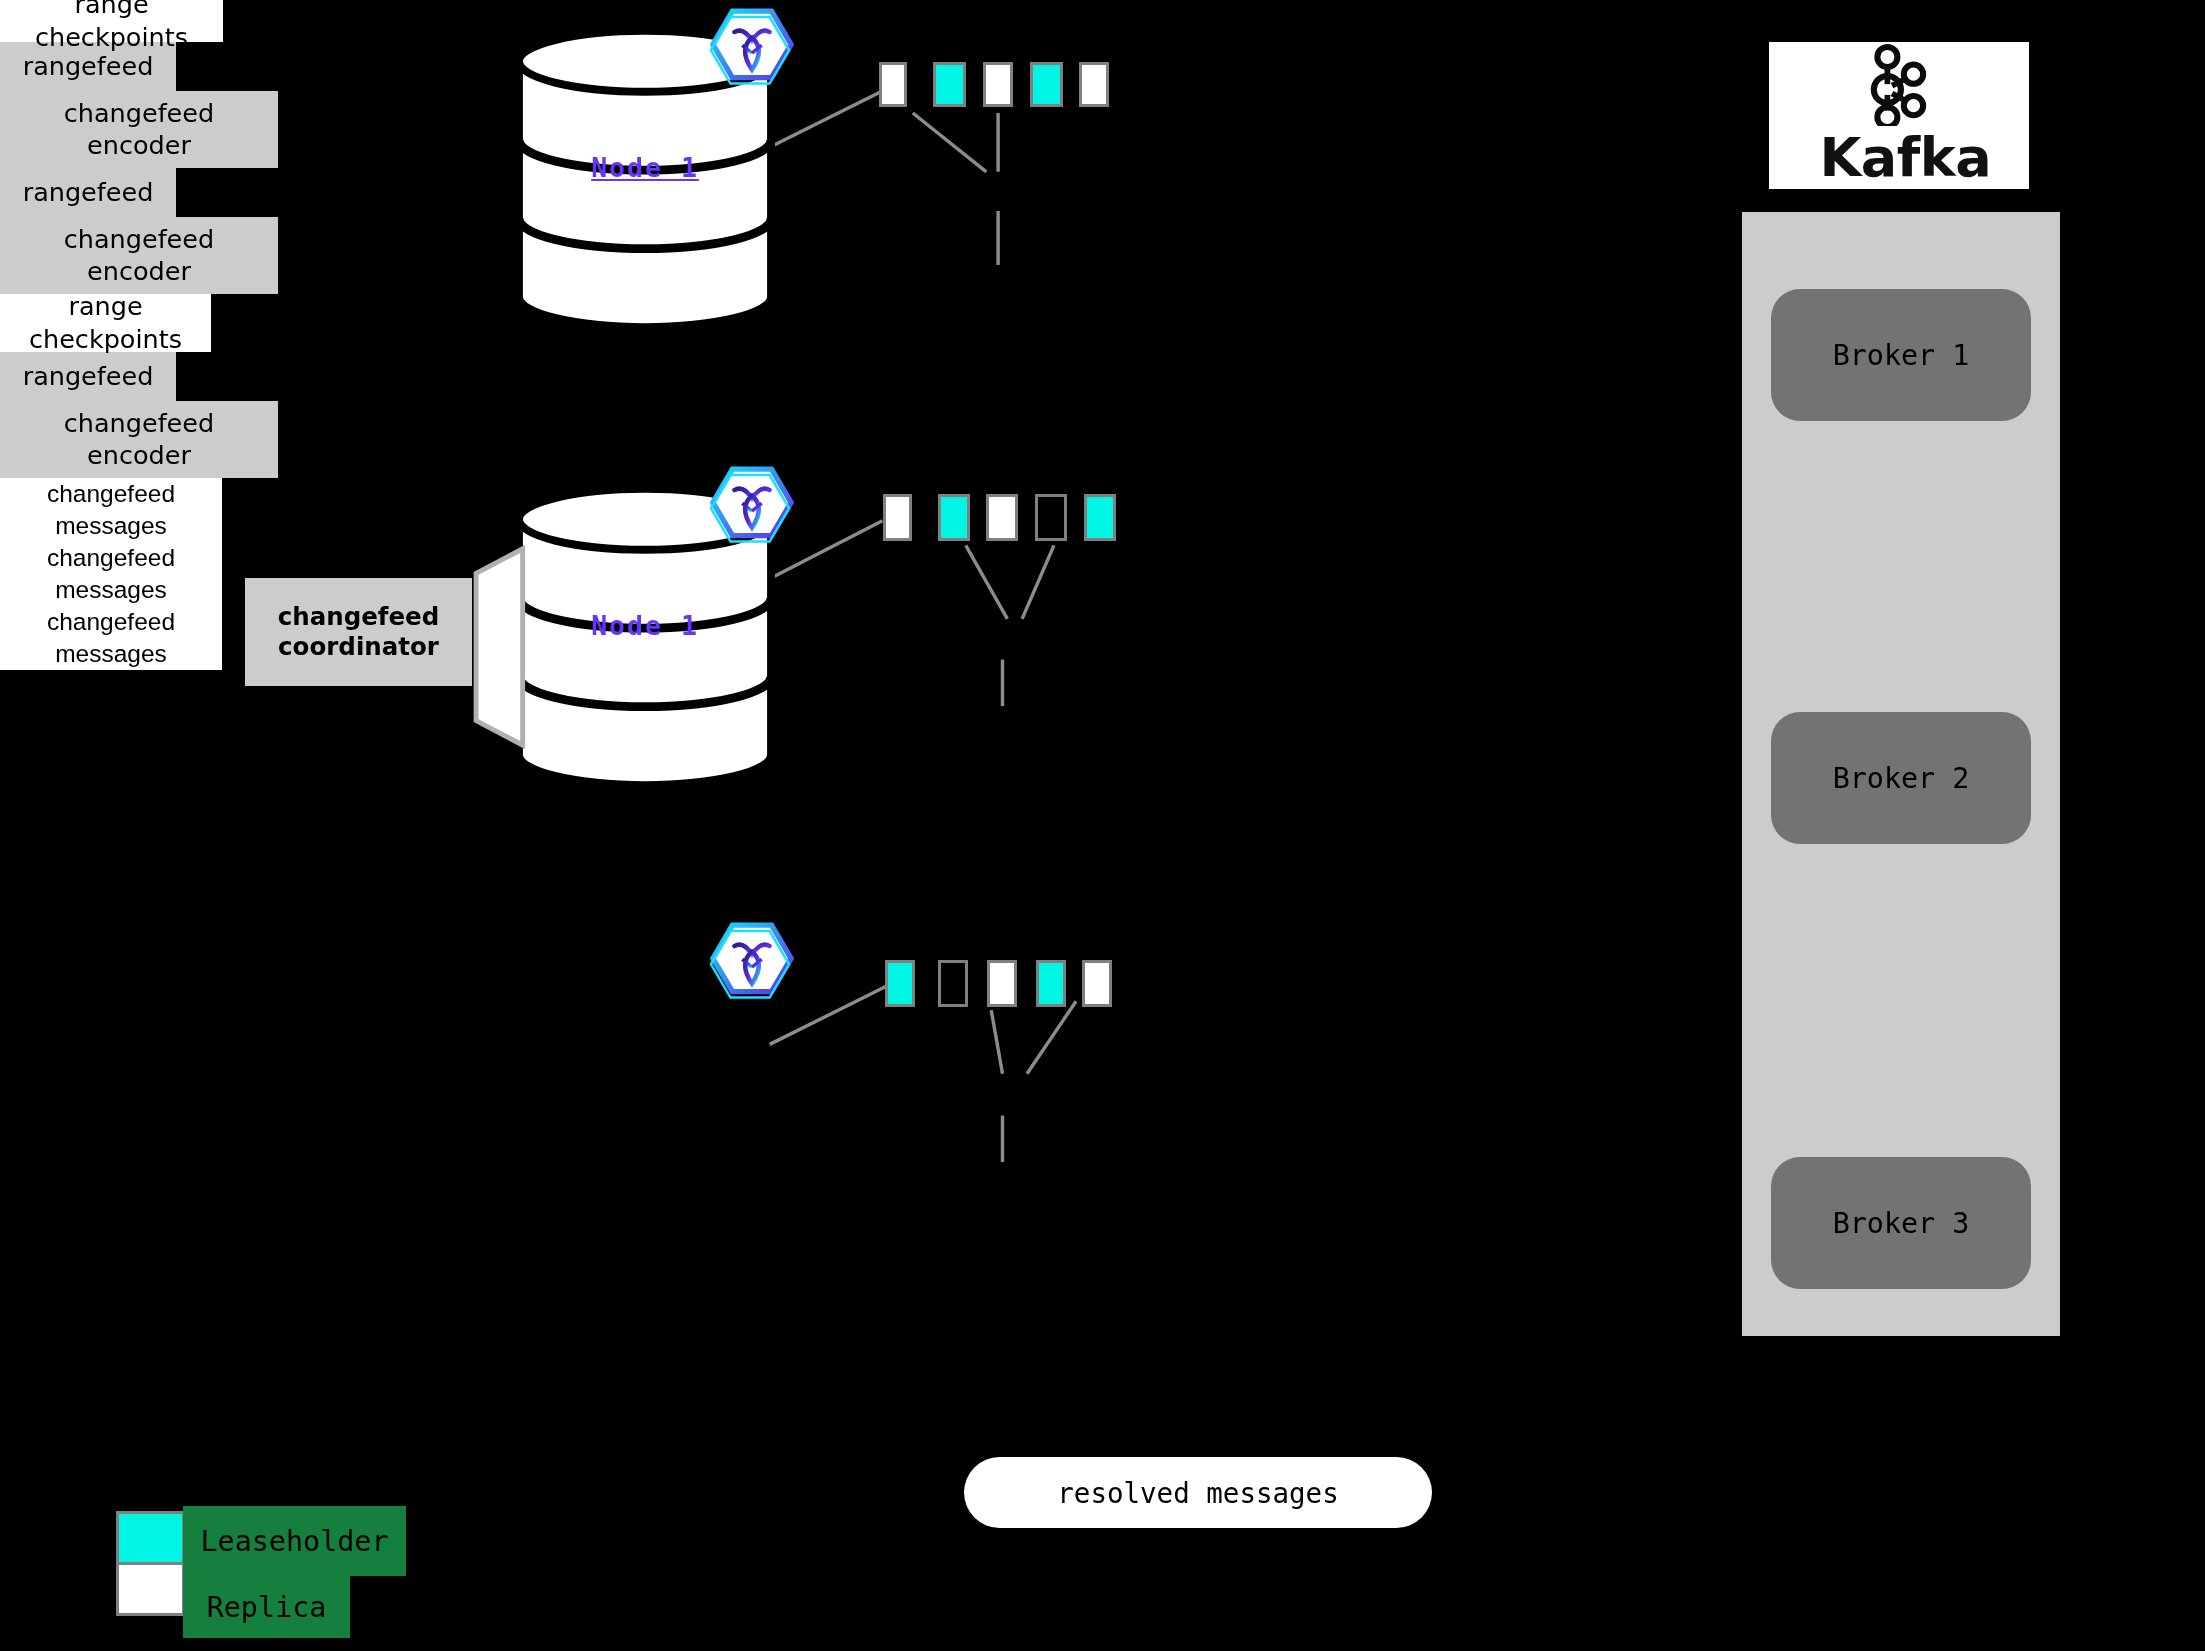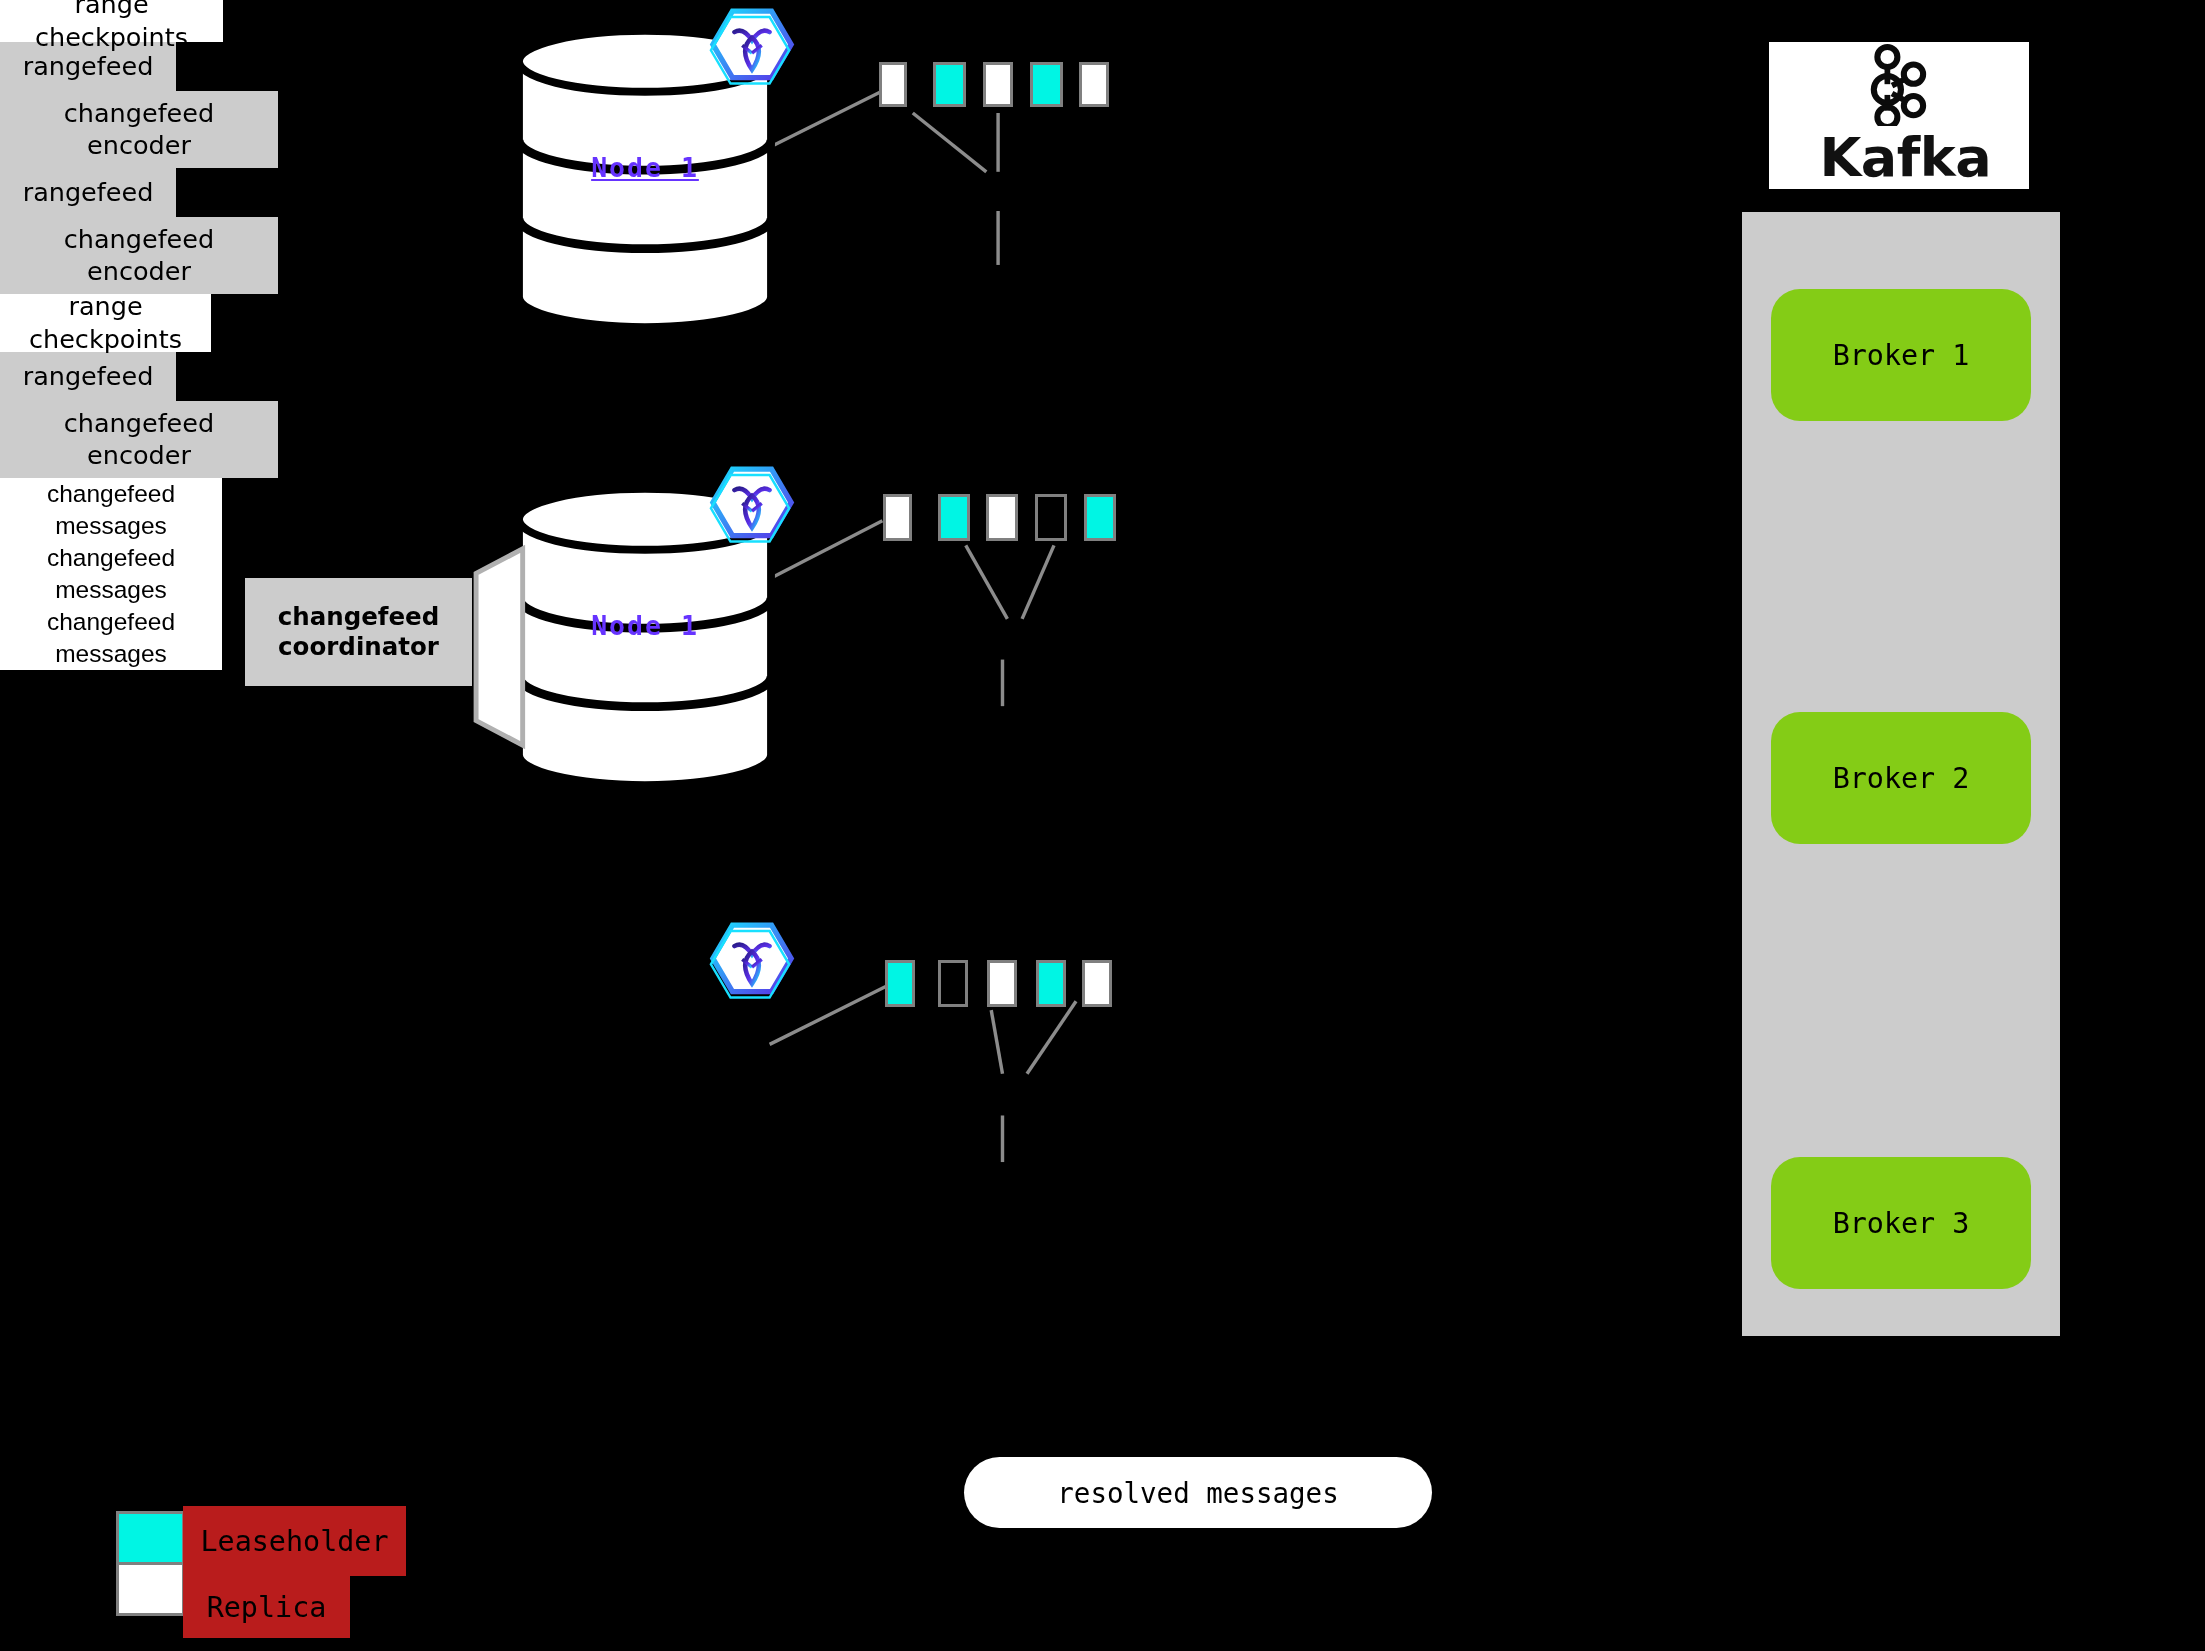--- a/index.html
+++ b/index.html
@@ -72,21 +72,21 @@
     display: flex; align-items: center; justify-content: center;
   }
   .kafka-wordmark {
     font-family: "DejaVu Sans", sans-serif;
     font-weight: bold;
     color: #111111;
     letter-spacing: -0.5px;
   }
   .broker {
     position: absolute;
-    background: #84cc16;
+    background: #737373;
     color: #000000;
     display: flex; align-items: center; justify-content: center;
     font-family: "DejaVu Sans Mono", monospace;
     border-radius: 29px;
     white-space: nowrap;
   }
 
   
   .pill {
     position: absolute;
@@ -112,21 +112,21 @@
   }
 
   
   .legend-swatch {
     position: absolute;
     border: 3.4px solid #808080;
     box-sizing: border-box;
   }
   .legend-label {
     position: absolute;
-    background: #b91c1c;
+    background: #15803d;
     color: #000000;
     display: flex; align-items: center; justify-content: center;
     font-family: "DejaVu Sans Mono", monospace;
     white-space: nowrap;
   }
 
   
   #wires { position: absolute; left: 0; top: 0; }
 </style>
 </head>

